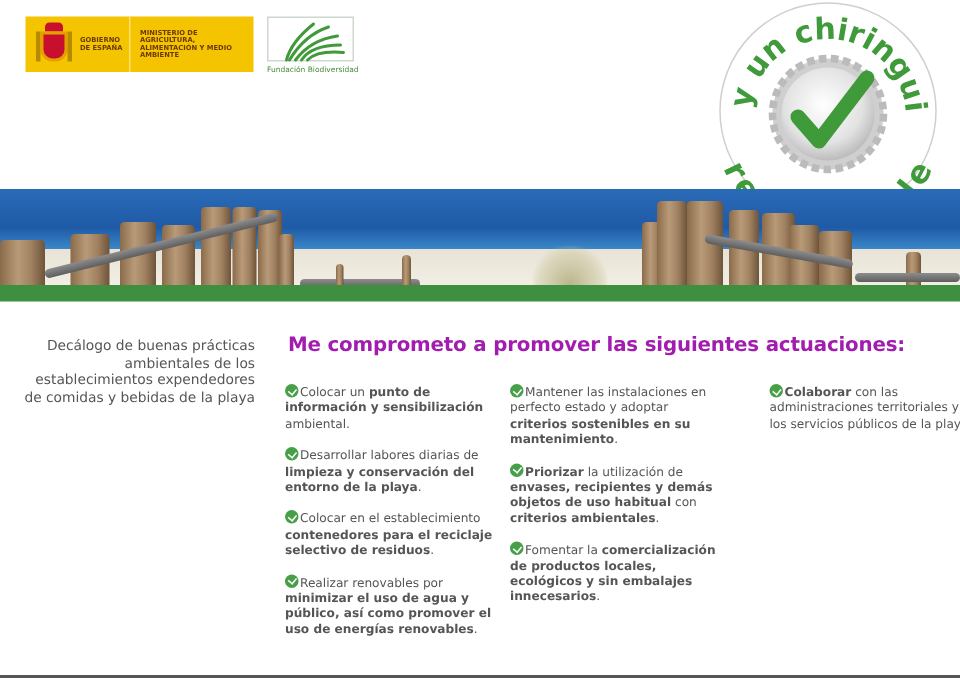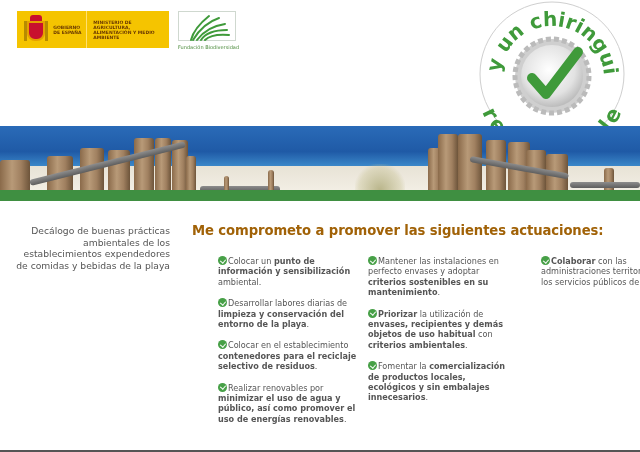--- a/index.html
+++ b/index.html
@@ -27,24 +27,24 @@
   .banner { position: absolute; left: 0; top: 126px; width: 640px; height: 64px; overflow: hidden; background: linear-gradient(#2a6bb8 0%, #1f5aa6 40%, #3a86c8 62%, #e8e3d6 63%, #f2eee4 100%); }
   .post { position: absolute; bottom: 0; background: linear-gradient(90deg, #8a6a4a, #b89a78 40%, #a08060 70%, #6d543a); border-radius: 3px 3px 0 0; }
   .rail { position: absolute; height: 6px; background: linear-gradient(#8d8d8d, #5e5e5e); border-radius: 3px; transform-origin: left center; }
   .grass { position: absolute; bottom: 0; left: 355px; width: 50px; height: 26px; background: radial-gradient(ellipse at bottom, #b9b58a 0%, rgba(200,195,150,0.4) 60%, rgba(255,255,255,0) 75%); }
   .green-band { position: absolute; left: 0; top: 190px; width: 640px; height: 11px; background: #3f8f41; }
 
   
   .decalogo { position: absolute; left: 10px; top: 225px; width: 160px; text-align: right; font-size: 9.2px; line-height: 11.6px; color: #555; font-family: "DejaVu Sans", sans-serif; }
 
   
-  .headline { position: absolute; left: 192px; top: 223px; font-size: 13.2px; font-weight: bold; color: #a16207; white-space: nowrap; letter-spacing: -0.1px; }
+  .headline { position: absolute; left: 192px; top: 223px; font-size: 13.2px; font-weight: bold; color: #a21caf; white-space: nowrap; letter-spacing: -0.1px; }
 
   
-  .col { position: absolute; top: 256px; font-size: 8.1px; line-height: 10.4px; color: #555; margin-left: 28px; }
+  .col { position: absolute; top: 256px; font-size: 8.1px; line-height: 10.4px; color: #555; }
   .col1 { left: 190px; width: 140px; }
   .col2 { left: 340px; width: 140px; }
   .col3 { left: 513px; width: 140px; }
   .item { margin-bottom: 11px; }
   .item b { font-weight: bold; color: #555; }
   .chk { display: inline-block; width: 9px; height: 9px; border-radius: 50%; background: #47a047; position: relative; vertical-align: -1px; margin-right: 1px; }
   .chk::after { content: ""; position: absolute; left: 2.5px; top: 1.5px; width: 2.5px; height: 4px; border: solid #fff; border-width: 0 1.3px 1.3px 0; transform: rotate(40deg); }
 
   .bottom-bar { position: absolute; left: 0; top: 450px; width: 640px; height: 2px; background: #555; }
 </style>
@@ -135,21 +135,21 @@
 
 <div class="headline">Me comprometo a promover las siguientes actuaciones:</div>
 
 <div class="col col1">
     <div class="item"><span class="chk"></span><span>Colocar un </span><b>punto de información y sensibilización</b><span> ambiental.</span></div>
     <div class="item"><span class="chk"></span><span>Desarrollar labores diarias de </span><b>limpieza y conservación del entorno de la playa</b><span>.</span></div>
     <div class="item"><span class="chk"></span><span>Colocar en el establecimiento </span><b>contenedores para el reciclaje selectivo de residuos</b><span>.</span></div>
     <div class="item"><span class="chk"></span><span>Realizar renovables por </span><b>minimizar el uso de agua y público, así como promover el uso de energías renovables</b><span>.</span></div>
   </div>
 <div class="col col2">
-    <div class="item"><span class="chk"></span><span>Mantener las instalaciones en perfecto envases y adoptar </span><b>criterios sostenibles en su mantenimiento</b><span>.</span></div>
+    <div class="item"><span class="chk"></span><span>Mantener las instalaciones en perfecto estado y adoptar </span><b>criterios sostenibles en su mantenimiento</b><span>.</span></div>
     <div class="item"><span class="chk"></span><b>Priorizar</b><span> la utilización de </span><b>envases, recipientes y demás objetos de uso habitual</b><span> con </span><b>criterios ambientales</b><span>.</span></div>
     <div class="item"><span class="chk"></span><span>Fomentar la </span><b>comercialización de productos locales, ecológicos y sin embalajes innecesarios</b><span>.</span></div>
   </div>
 <div class="col col3">
     <div class="item"><span class="chk"></span><b>Colaborar</b><span> con las administraciones territoriales y los servicios públicos de la playa.</span></div>
   </div>
 
 <div class="bottom-bar"></div>
 
 </body></html>

